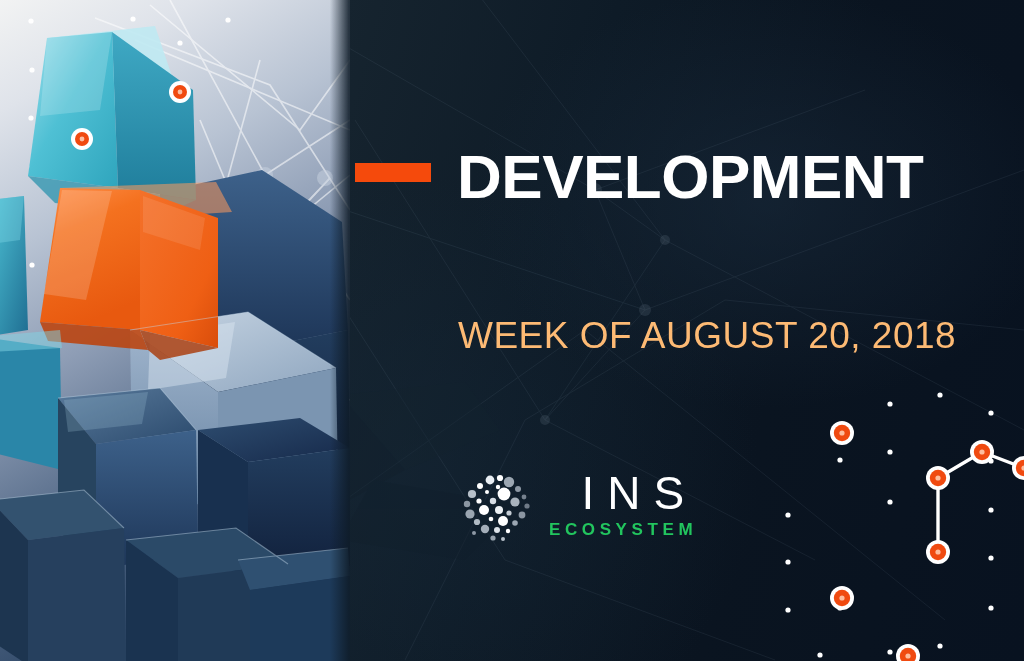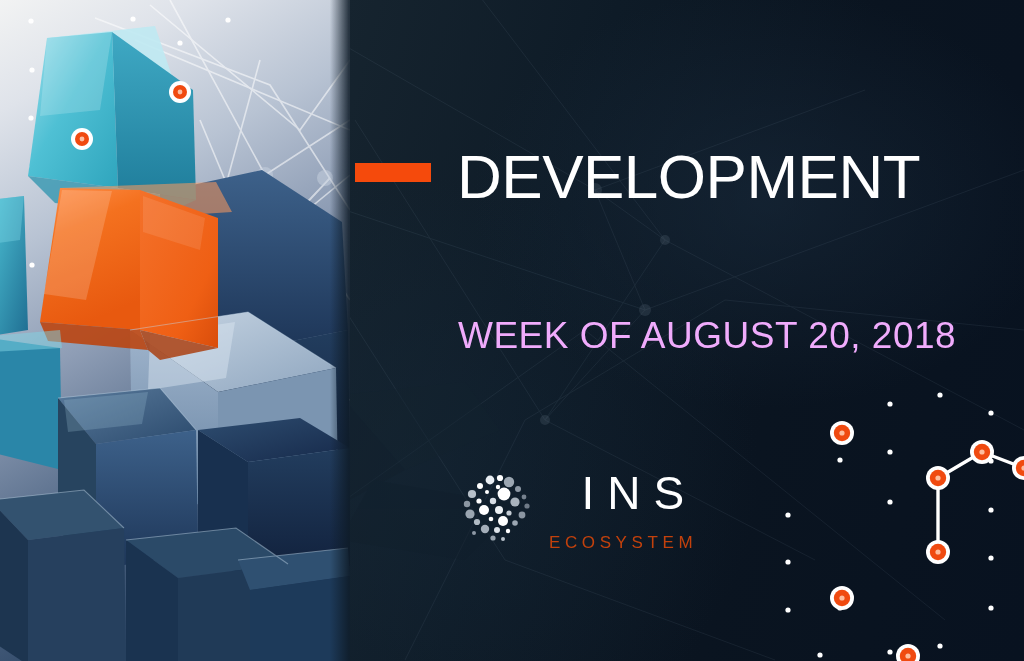--- a/index.html
+++ b/index.html
@@ -23,33 +23,33 @@
   .left-art { position:absolute; left:0; top:0; width:350px; height:661px; overflow:hidden;
               background:linear-gradient(150deg,#f2f3f3 0%,#dfe3ea 13%,#b8c3d3 30%,#8e9db5 46%,#5c718e 62%,#38506f 78%,#1d3152 92%,#12233c 100%); }
   .left-art svg { position:absolute; left:0; top:0; }
   .left-fade { position:absolute; left:330px; top:0; width:30px; height:661px;
                background:linear-gradient(90deg, rgba(14,27,39,0) 0%, rgba(14,27,39,.85) 62%, #0e1b27 100%); }
 
   
   .orange-dash { position:absolute; left:355px; top:163px; width:76px; height:19px;
                  background:#f54a0c; }
   .title-block { position:absolute; left:457px; top:140px; width:520px; }
-  .title-line { color:#ffffff; font-weight:normal; font-size:62px; line-height:74px;
+  .title-line { color:#ffffff; font-weight:bold; font-size:62px; line-height:74px;
                 letter-spacing:-0.5px; white-space:nowrap; }
-  .subtitle { position:absolute; left:458px; top:315px; color:#f0abfc;
+  .subtitle { position:absolute; left:458px; top:315px; color:#fdba74;
               font-size:37px; font-weight:300; letter-spacing:.5px; white-space:nowrap;text-align:right; }
 
   
   .logo { position:absolute; left:460px; top:468px; width:215px; height:80px; }
   .logo-mark { position:absolute; left:0; top:2px; width:76px; height:76px; }
   .logo-word { position:absolute; left:86px; top:0px; }
   .logo-ins { color:#ffffff; font-size:46px; font-weight:300; letter-spacing:13px;
               line-height:50px;text-align:right; }
-  .logo-eco { color:#c2410c; font-size:17px; font-weight:400; letter-spacing:4.6px;
-              line-height:22px; margin-top:14px; padding-left:3px; }
+  .logo-eco { color:#22c55e; font-size:17px; font-weight:700; letter-spacing:4.6px;
+              line-height:22px; margin-top:1px; padding-left:3px; }
 
   
   .node-field { position:absolute; left:760px; top:390px; width:264px; height:271px; }
 </style>
 </head>
 <body>
 
 <div id="stage">
 
   <div class="dark-panel"></div>

